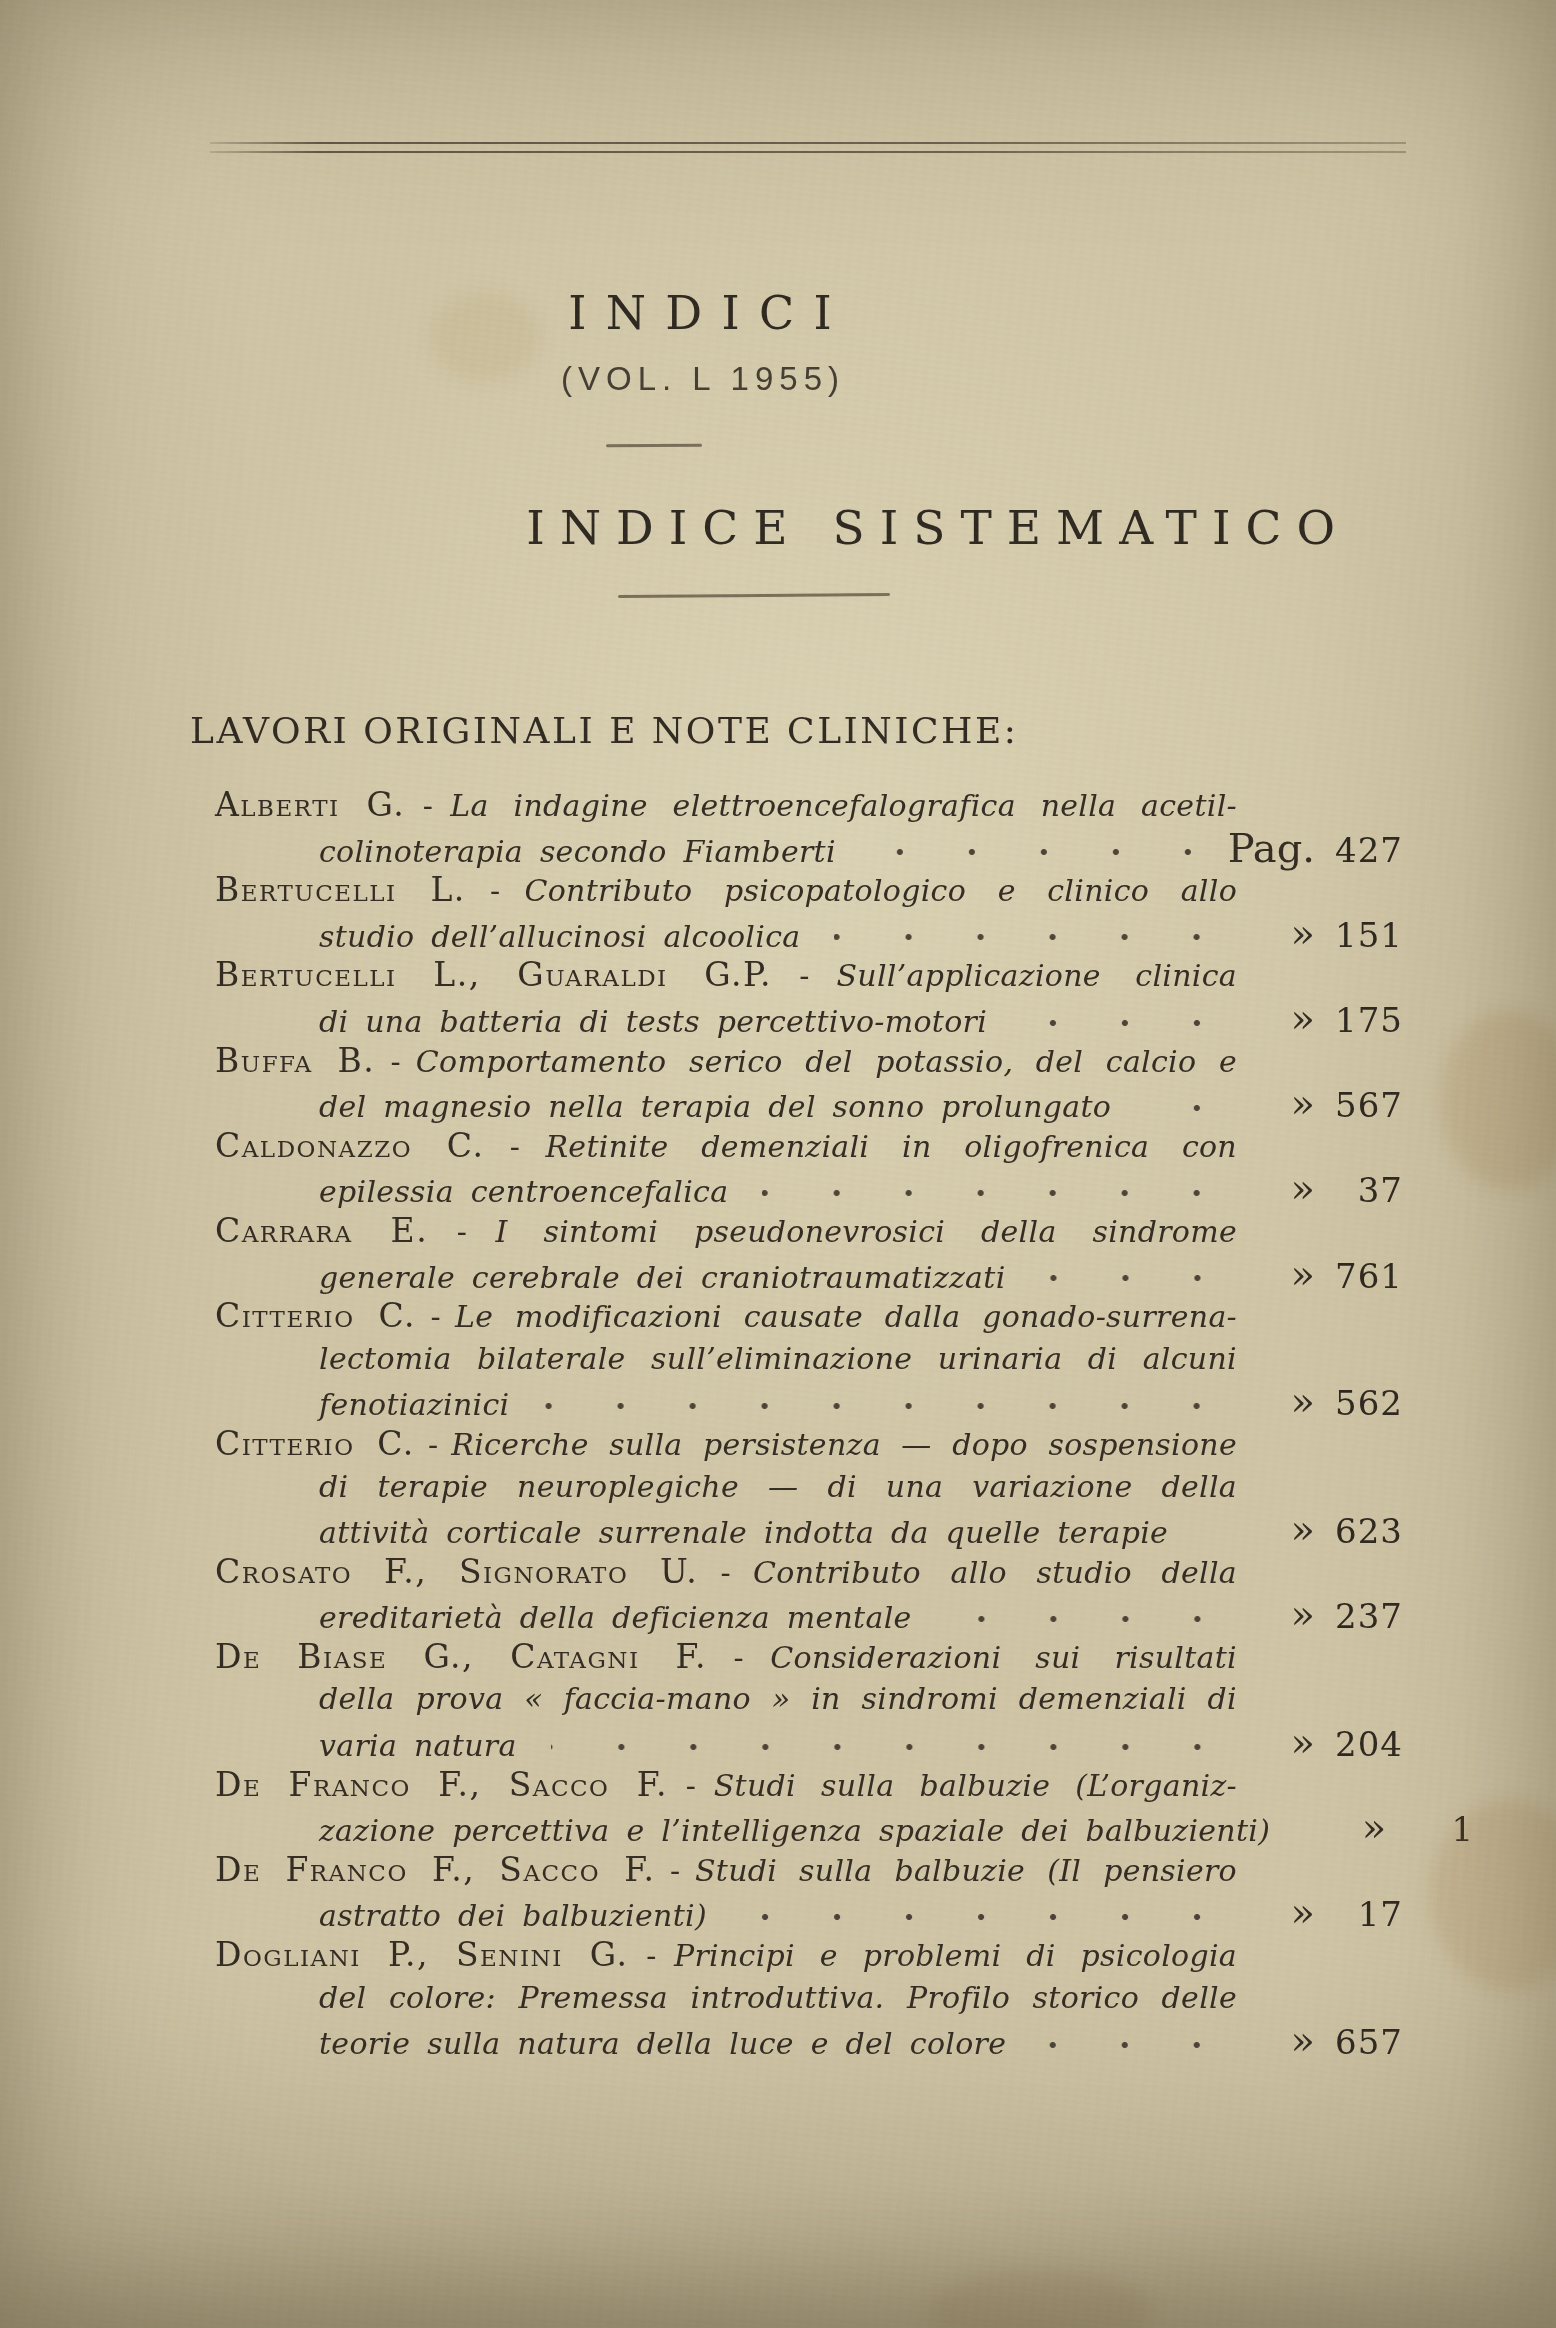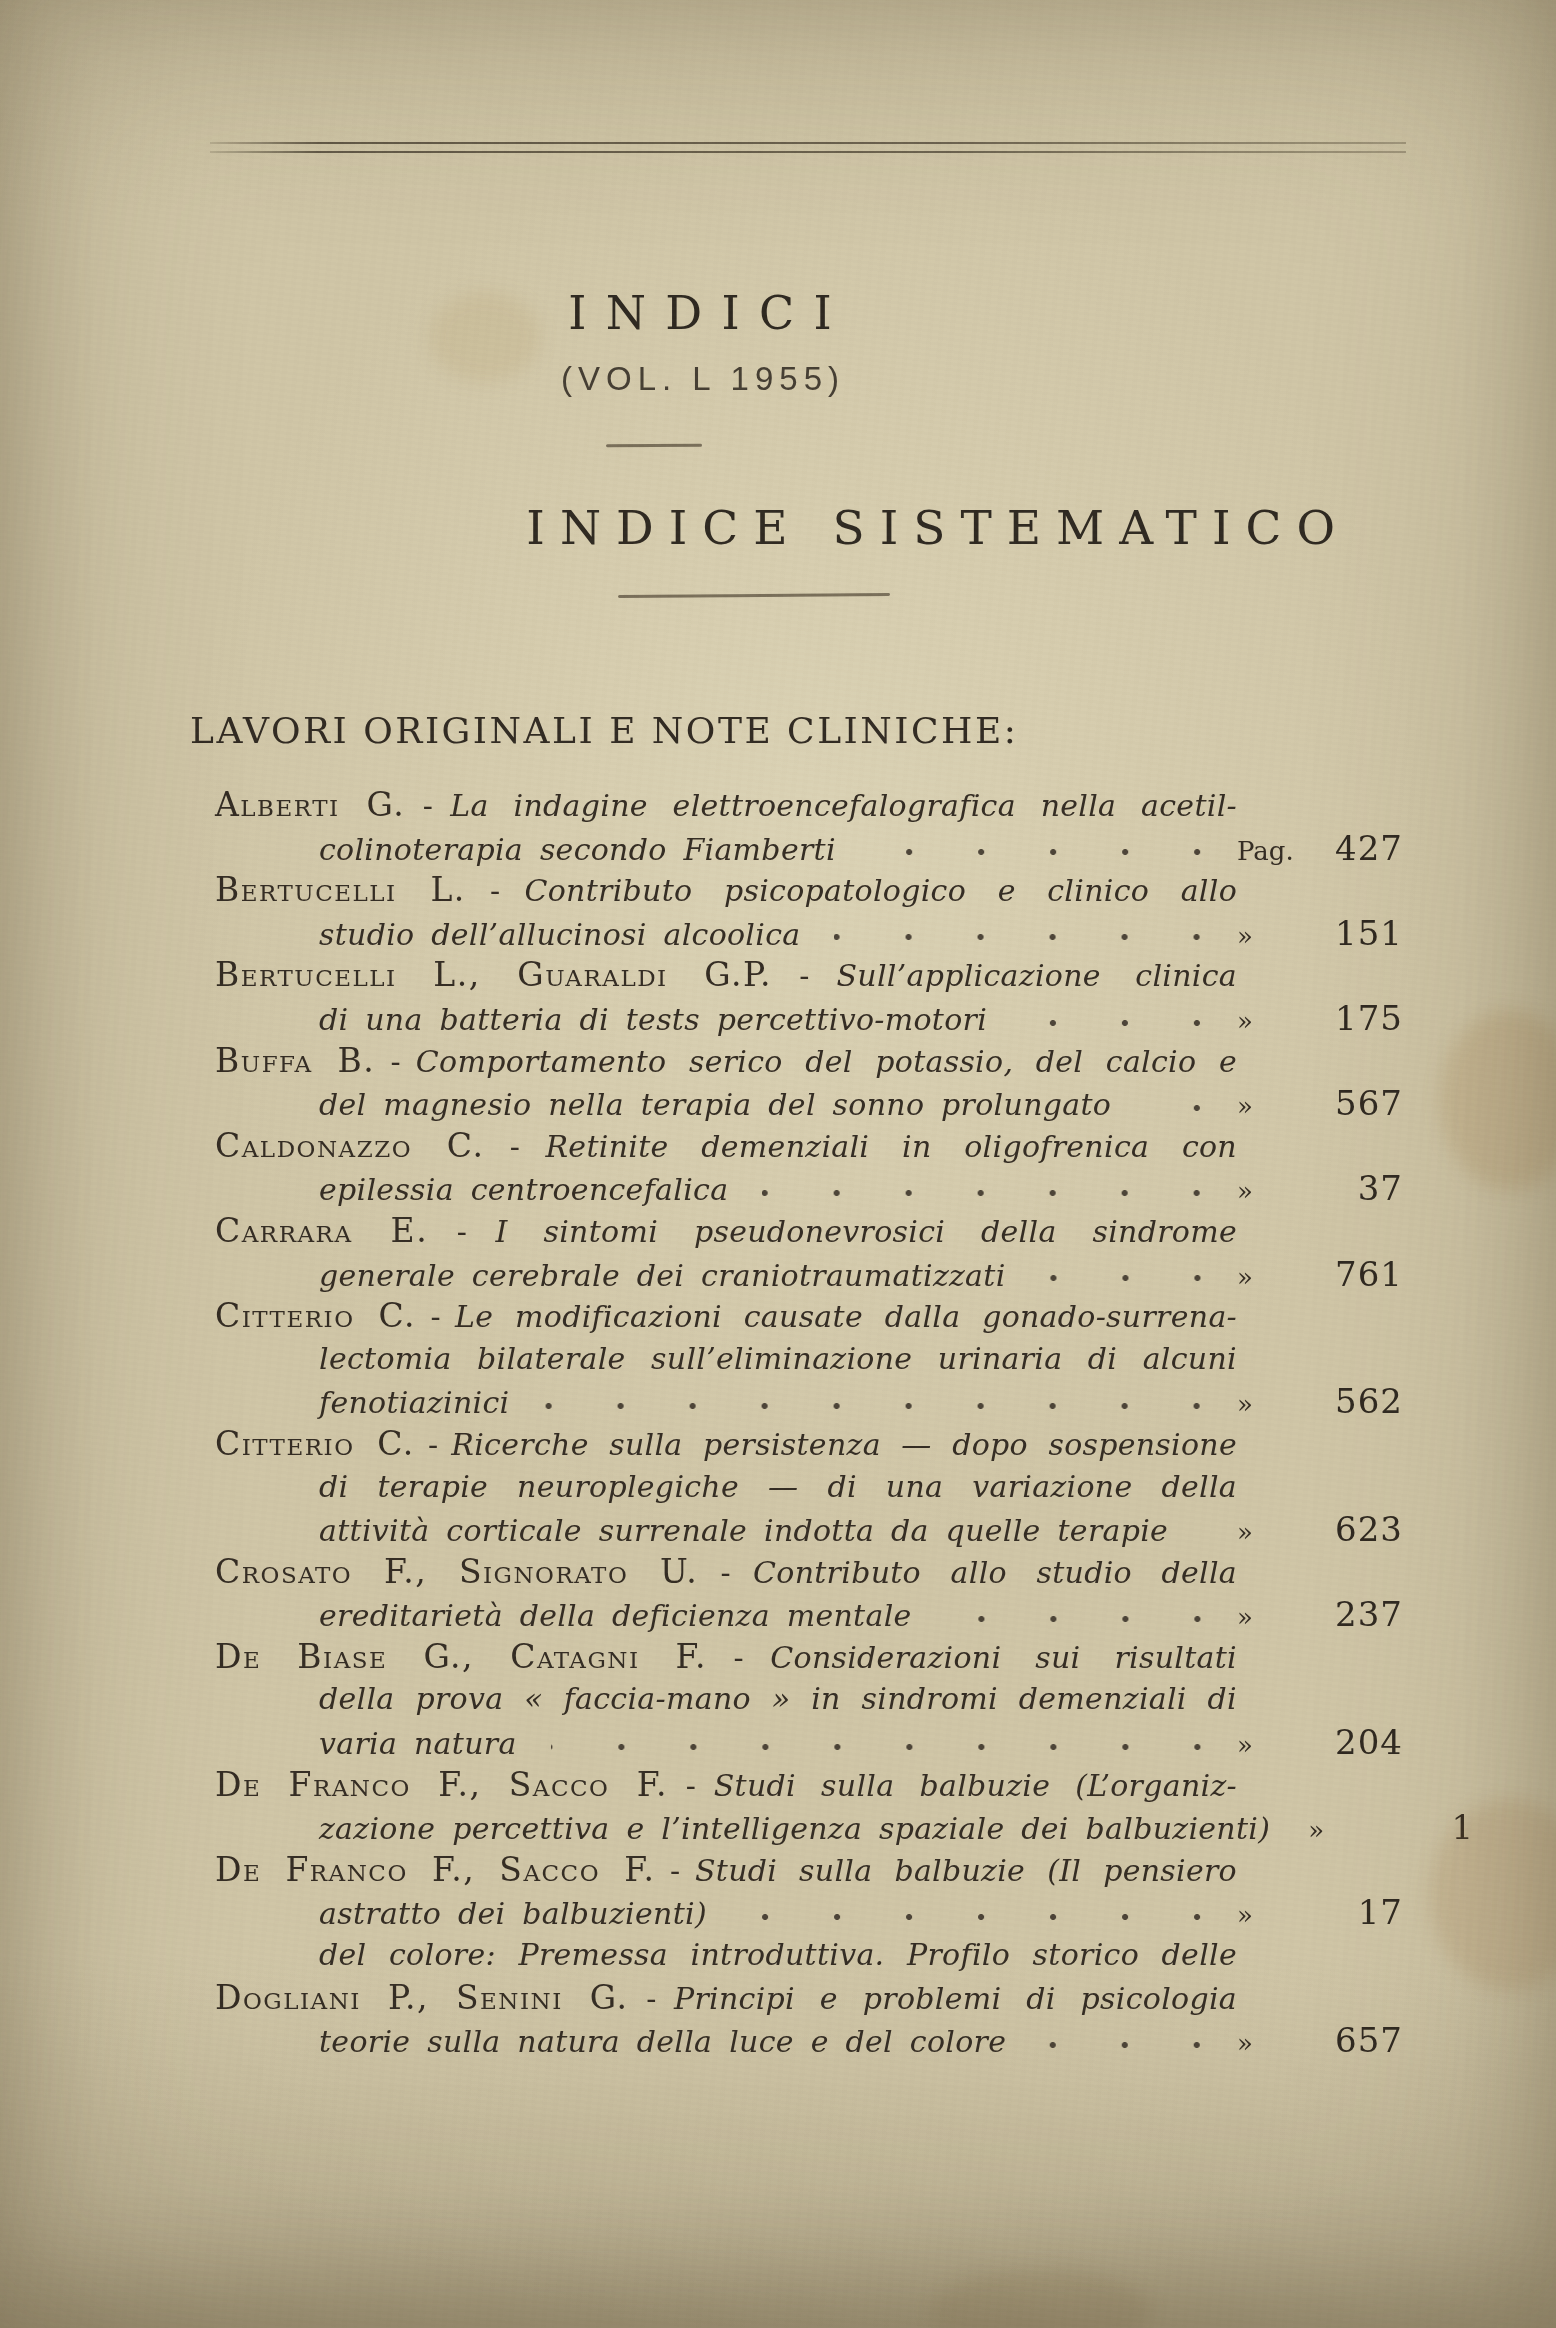--- a/index.html
+++ b/index.html
@@ -68,21 +68,21 @@
   .line.indent .body{padding-left:104px;box-sizing:border-box;}
   .line.fill .body{width:1022px;white-space:normal;text-align:justify;text-align-last:justify;}
   .author{font-variant:small-caps;font-size:33px;letter-spacing:1.5px;word-spacing:7px;}
   .sep{font-size:30px;}
   .title{font-style:italic;font-size:30px;word-spacing:7px;letter-spacing:.3px;}
   .leader{
     flex:1 1 auto;height:10px;align-self:flex-end;margin:0 4px 12px 34px;
     background-image:radial-gradient(circle, rgba(52,44,35,.85) 2.6px, rgba(52,44,35,0) 3.4px);
     background-size:72px 10px;background-repeat:repeat-x;background-position:right center;
   }
-  .ref{flex:0 0 78px;text-align:left;font-size:26px;}
+  .ref{flex:0 0 78px;text-align:right;font-size:40px;}
   .pnum{flex:0 0 88px;text-align:right;font-size:34px;letter-spacing:1px;color:#2f2820;}
 </style>
 </head>
 <body>
 
 <div class="page" style="--paper: #cfc5a6; --paper-light: #dbd2b5; --ink: #342c23;">
   <div class="rule-double"></div>
 
   <div class="title-block">
     <div class="main-title">INDICI</div>
@@ -221,26 +221,26 @@
       <div class="line fill">
     <div class="body"><span class="author">De Franco F., Sacco F.</span><span class="sep"> - </span><span class="title">Studi sulla balbuzie (Il pensiero</span></div>
 
   </div>
       <div class="line indent">
     <div class="body"><span class="title">astratto dei balbuzienti)</span></div>
     <span class="leader"></span>
     <span class="ref">»</span>
     <span class="pnum">17</span>
   </div>
+      <div class="line fill">
+    <div class="body"><span class="author">Dogliani P., Senini G.</span><span class="sep"> - </span><span class="title">Principi e problemi di psicologia</span></div>
+
+  </div>
       <div class="line indent fill">
     <div class="body"><span class="title">del colore: Premessa introduttiva. Profilo storico delle</span></div>
-
-  </div>
-      <div class="line fill">
-    <div class="body"><span class="author">Dogliani P., Senini G.</span><span class="sep"> - </span><span class="title">Principi e problemi di psicologia</span></div>
 
   </div>
       <div class="line indent">
     <div class="body"><span class="title">teorie sulla natura della luce e del colore</span></div>
     <span class="leader"></span>
     <span class="ref">»</span>
     <span class="pnum">657</span>
   </div>
     </div>
 

